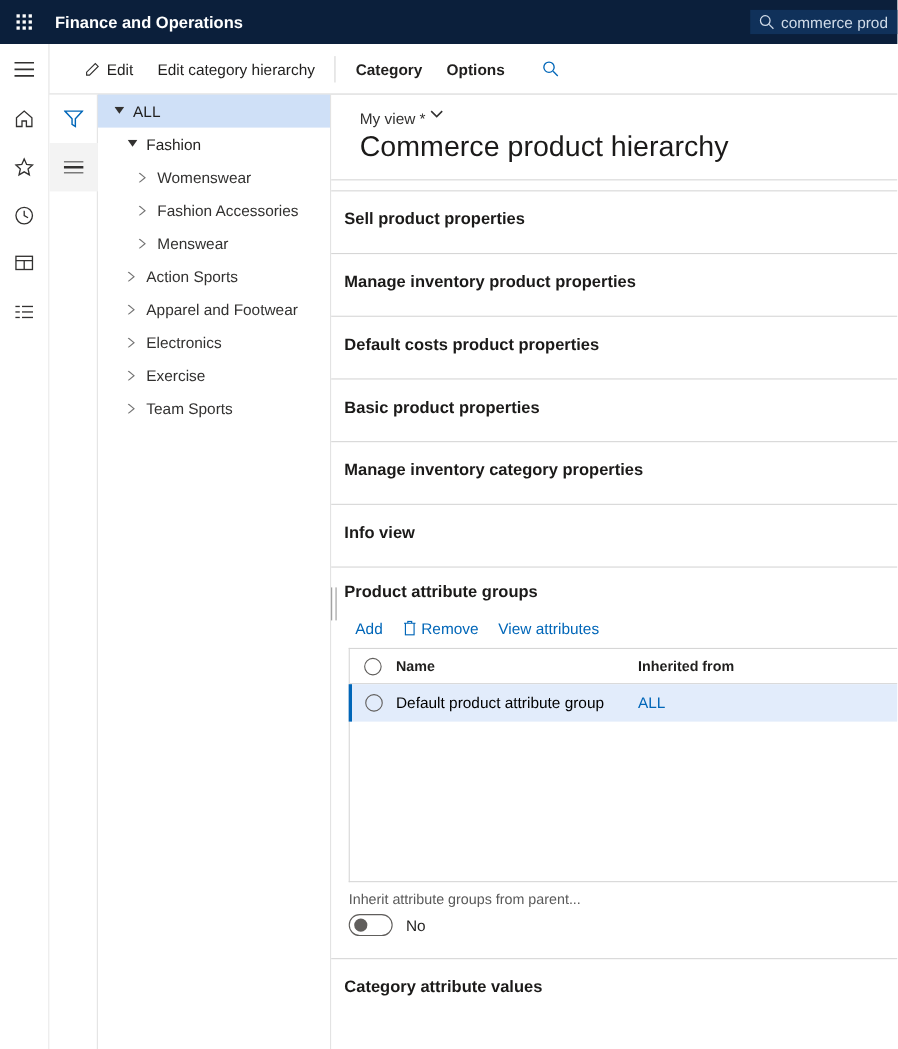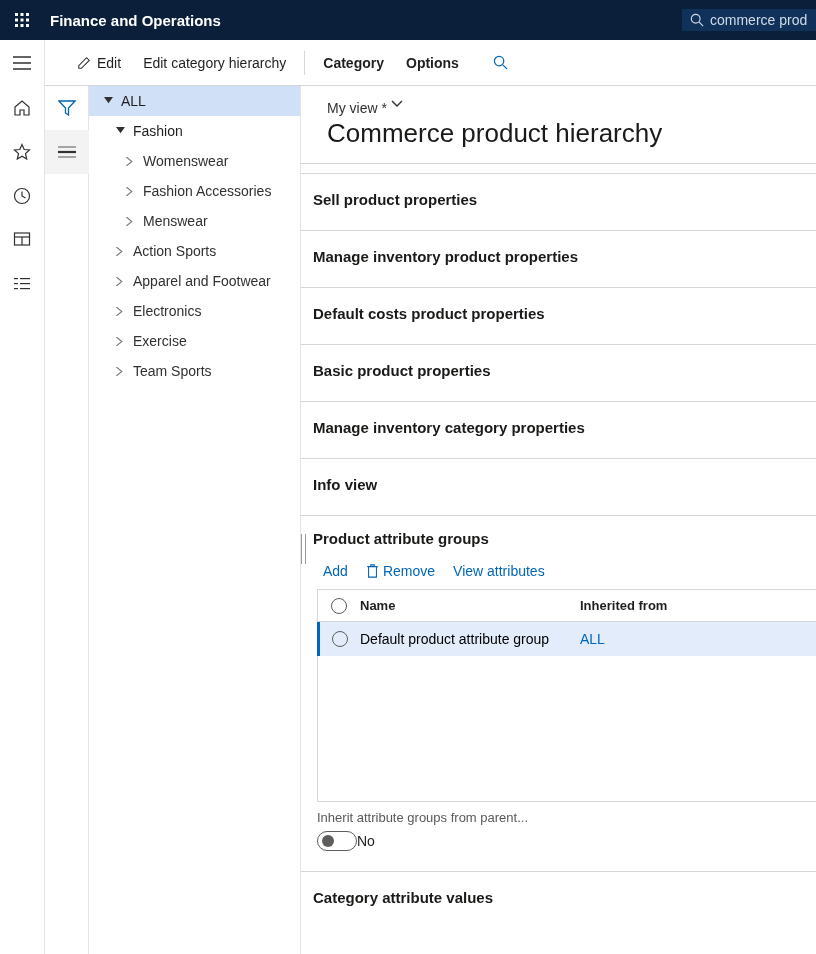--- a/index.html
+++ b/index.html
@@ -69,21 +69,21 @@
     .grid-head { display: flex; height: 32px; border-bottom: 1px solid #d6d6d6; align-items: center; font-size: 13px; color: #201f1e; font-weight: 600; }
     .grid-check-col { width: 42px; display: flex; align-items: center; justify-content: center; }
     .grid-name-col { width: 220px; padding-left: 0; }
     .grid-inh-col { flex: 1; }
     .grid-row { display: flex; height: 34px; align-items: center; font-size: 14px; background: #e2ecfb; border-left: 3px solid #0066b8; margin-left: -1px; }
     .grid-row .grid-check-col { width: 40px; }
     .grid-row .cell-link { color: #0066b8; }
     .radio-circle { width: 16px; height: 16px; border: 1px solid #605e5c; border-radius: 50%; }
 
     .inherit-label { font-size: 13px; color: #595959; margin: 8px 0 6px 4px; }
-    .toggle-row { display: flex; align-items: center; gap: 0; padding-left: 4px; }
+    .toggle-row { display: flex; align-items: center; gap: 12px; padding-left: 4px; }
     .toggle { width: 40px; height: 20px; border: 1px solid #605e5c; border-radius: 10px; position: relative; cursor: pointer; }
     .toggle-knob { width: 12px; height: 12px; background: #605e5c; border-radius: 50%; position: absolute; top: 3px; left: 4px; }
     .toggle-text { font-size: 14px; color: #201f1e; }
 
   </style>
 </head>
 <body>
 
 <div class="global-header">
   <div class="waffle-btn">

